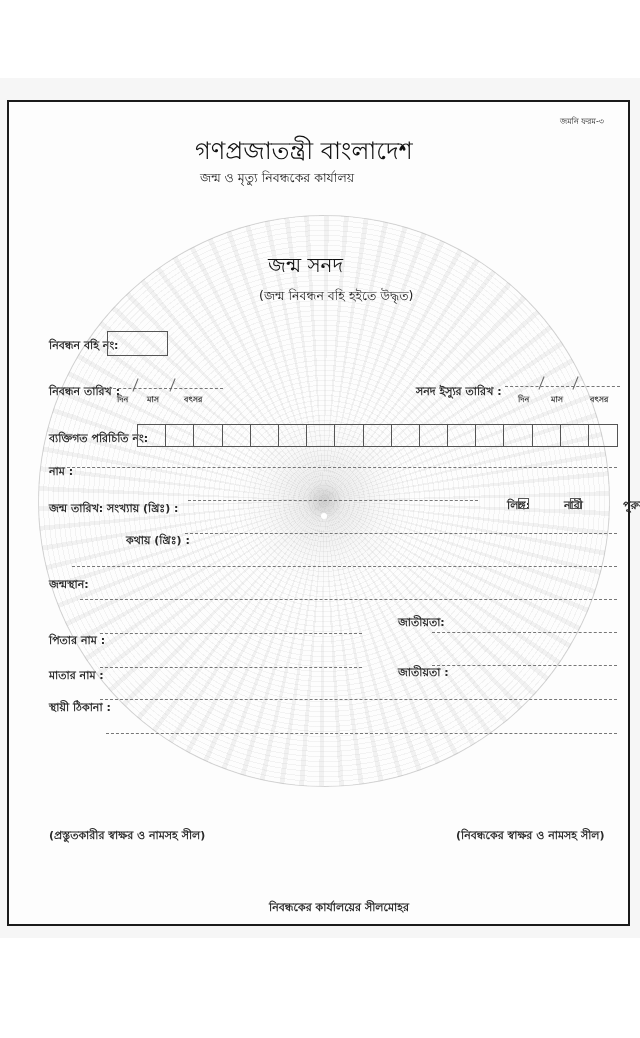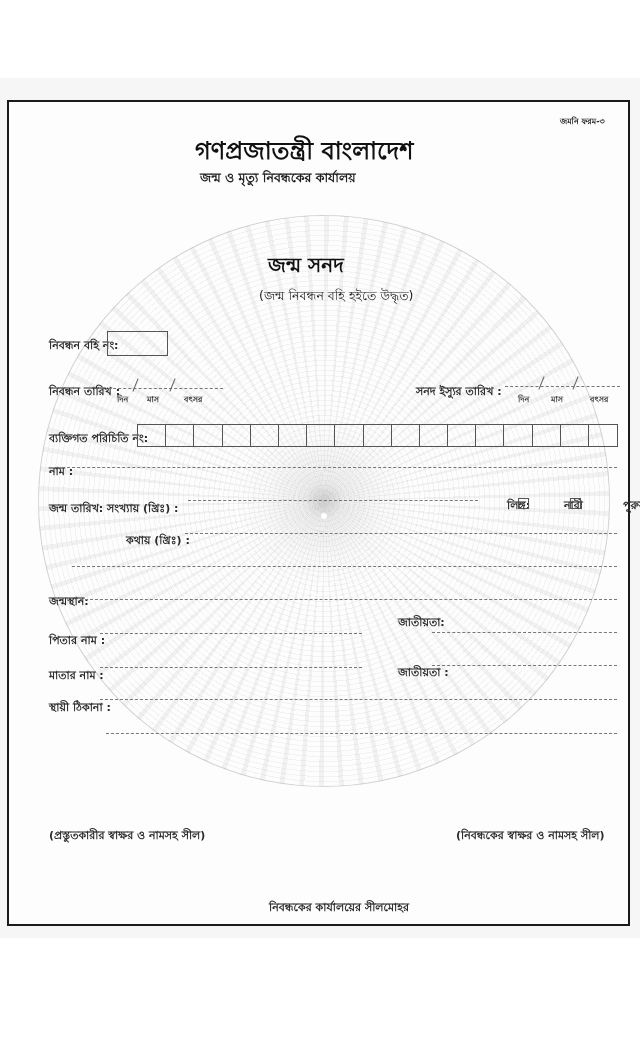--- a/index.html
+++ b/index.html
@@ -15,21 +15,21 @@
   }
   .guilloche {
     position: absolute; left: 38px; top: 215px; width: 570px; height: 570px; border-radius: 50%;
     background:
       radial-gradient(circle at 50% 50%, rgba(120,120,120,0.35) 0px, rgba(160,160,160,0.18) 20px, rgba(200,200,200,0.08) 60px, rgba(0,0,0,0) 90px),
       repeating-radial-gradient(circle at 50% 50%, rgba(150,150,150,0.10) 0px, rgba(150,150,150,0.10) 1px, rgba(0,0,0,0) 1px, rgba(0,0,0,0) 5px),
       repeating-conic-gradient(from 0deg at 50% 50%, rgba(140,140,140,0.10) 0deg 1deg, rgba(0,0,0,0) 1deg 4deg);
     border: 1px solid rgba(170,170,170,0.45);
   }
   .guilloche .core { position: absolute; left: 282px; top: 297px; width: 6px; height: 6px; border-radius: 50%; background: #ffffff; }
-  .t { position: absolute; white-space: nowrap; font-weight: bold; color: #222; }
+  .t { position: absolute; white-space: nowrap; font-weight: normal; color: #222; }
   .form-code { left: 560px; top: 115px; font-size: 8px; }
   .title-main { left: 195px; top: 132px; font-size: 24px; color: #111; }
   .title-sub { left: 200px; top: 169px; font-size: 12.5px; color: #222; }
   .cert-title { left: 268px; top: 250px; font-size: 20px; color: #111; }
   .cert-sub { left: 231px; top: 287px; font-size: 12.5px; color: #222; font-weight: normal; margin-left: 28px; }
   .lbl { font-size: 11px; font-weight: bold; color: #2a2a2a; margin-left: 23px; }
   .small { font-size: 8px; font-weight: bold; color: #333; }
   .dots { position: absolute; border-bottom: 1.3px dashed #777; height: 0; }
   .box { position: absolute; border: 1px solid #555; background: transparent; box-sizing: border-box; }
   .cells { position: absolute; left: 137px; top: 424px; display: flex; border: 1px solid #555; box-sizing: border-box; height: 23px; }
@@ -104,21 +104,21 @@
 
 <div class="t lbl" style="left:484px; top:497px;">লিঙ্গ:</div>
 <div class="chk" style="left:518px; top:498px;"></div>
 <div class="t lbl" style="left:541px; top:497px;font-family:Liberation Mono, monospace;">নারী</div>
 <div class="chk" style="left:570px; top:498px;"></div>
 <div class="t lbl" style="left:600px; top:497px;">পুরুষ</div>
 
 <div class="t lbl" style="left:103px; top:532px;">কথায় (খ্রিঃ) :</div>
 <div class="dots" style="left:185px; top:533px; width:432px;"></div>
 
-<div class="t lbl" style="left:26px; top:593px;">জন্মস্থান:</div>
+<div class="t lbl" style="left:26px; top:576px;">জন্মস্থান:</div>
 <div class="dots" style="left:72px; top:566px; width:545px;"></div>
 <div class="dots" style="left:80px; top:599px; width:537px;"></div>
 
 <div class="t lbl" style="left:26px; top:632px;">পিতার নাম :</div>
 <div class="dots" style="left:100px; top:633px; width:262px;"></div>
 <div class="t lbl" style="left:375px; top:614px;">জাতীয়তা:</div>
 <div class="dots" style="left:432px; top:632px; width:185px;"></div>
 
 <div class="t lbl" style="left:26px; top:667px;">মাতার নাম :</div>
 <div class="dots" style="left:100px; top:667px; width:262px;"></div>

